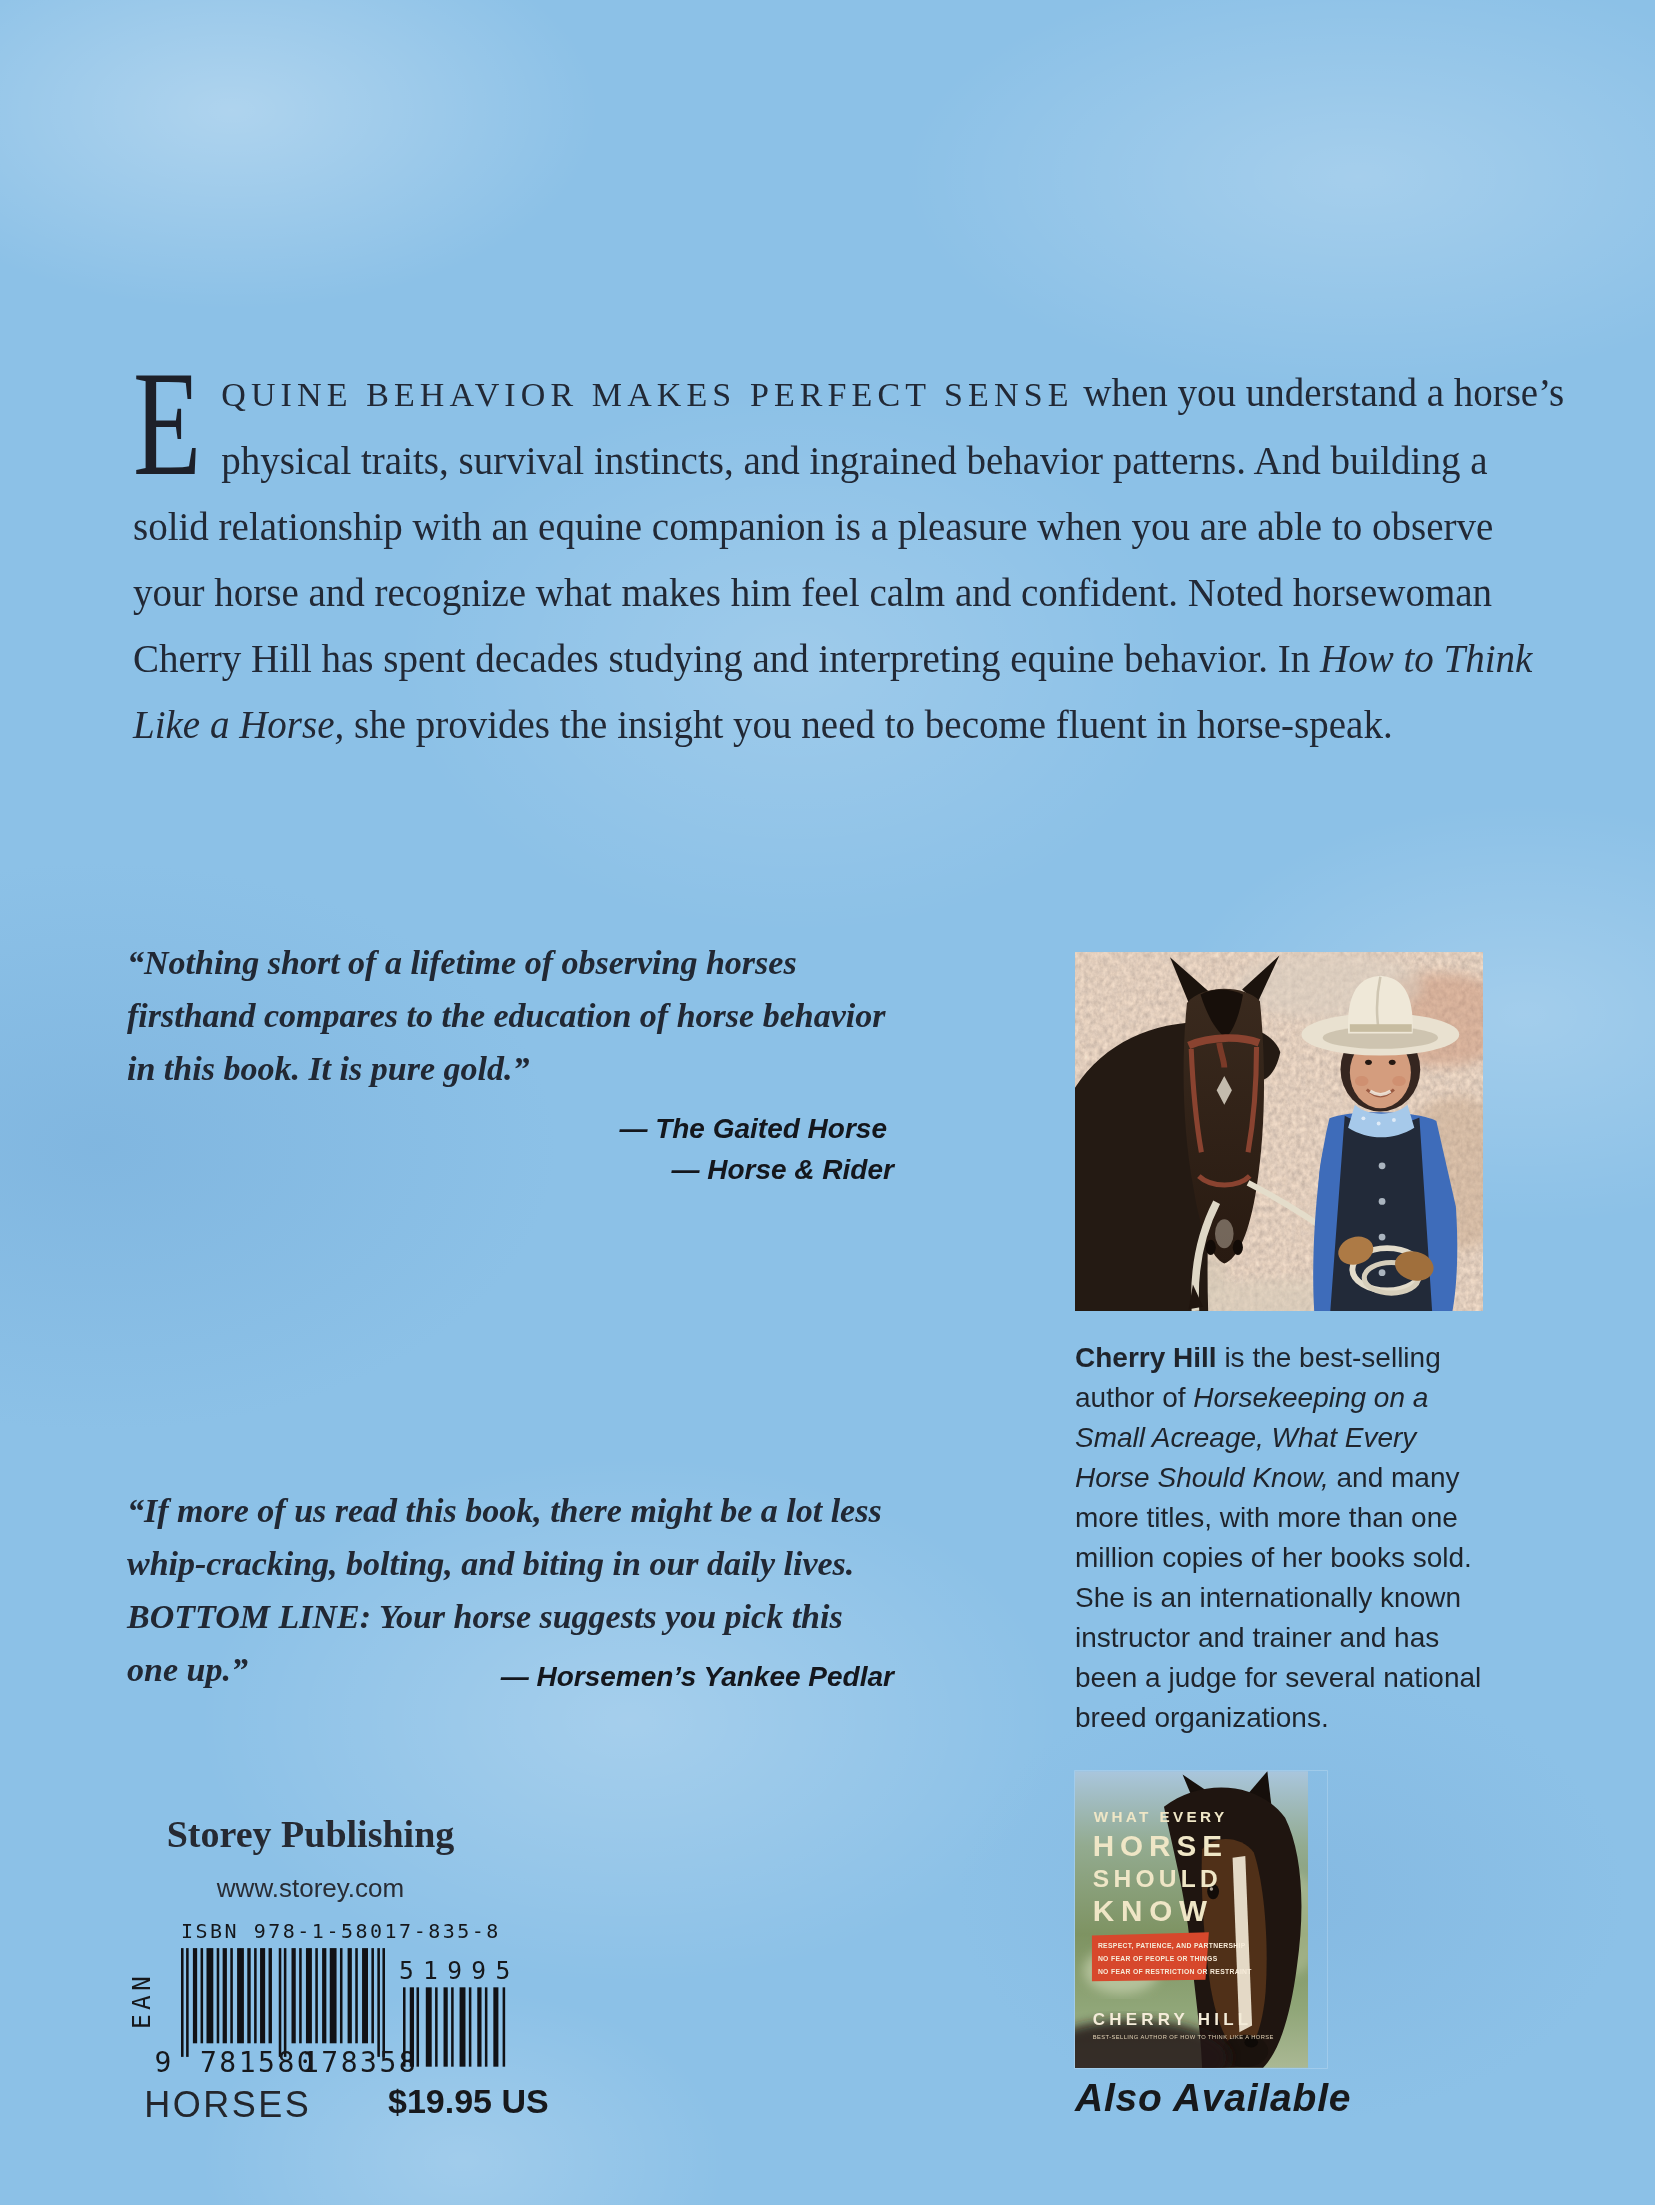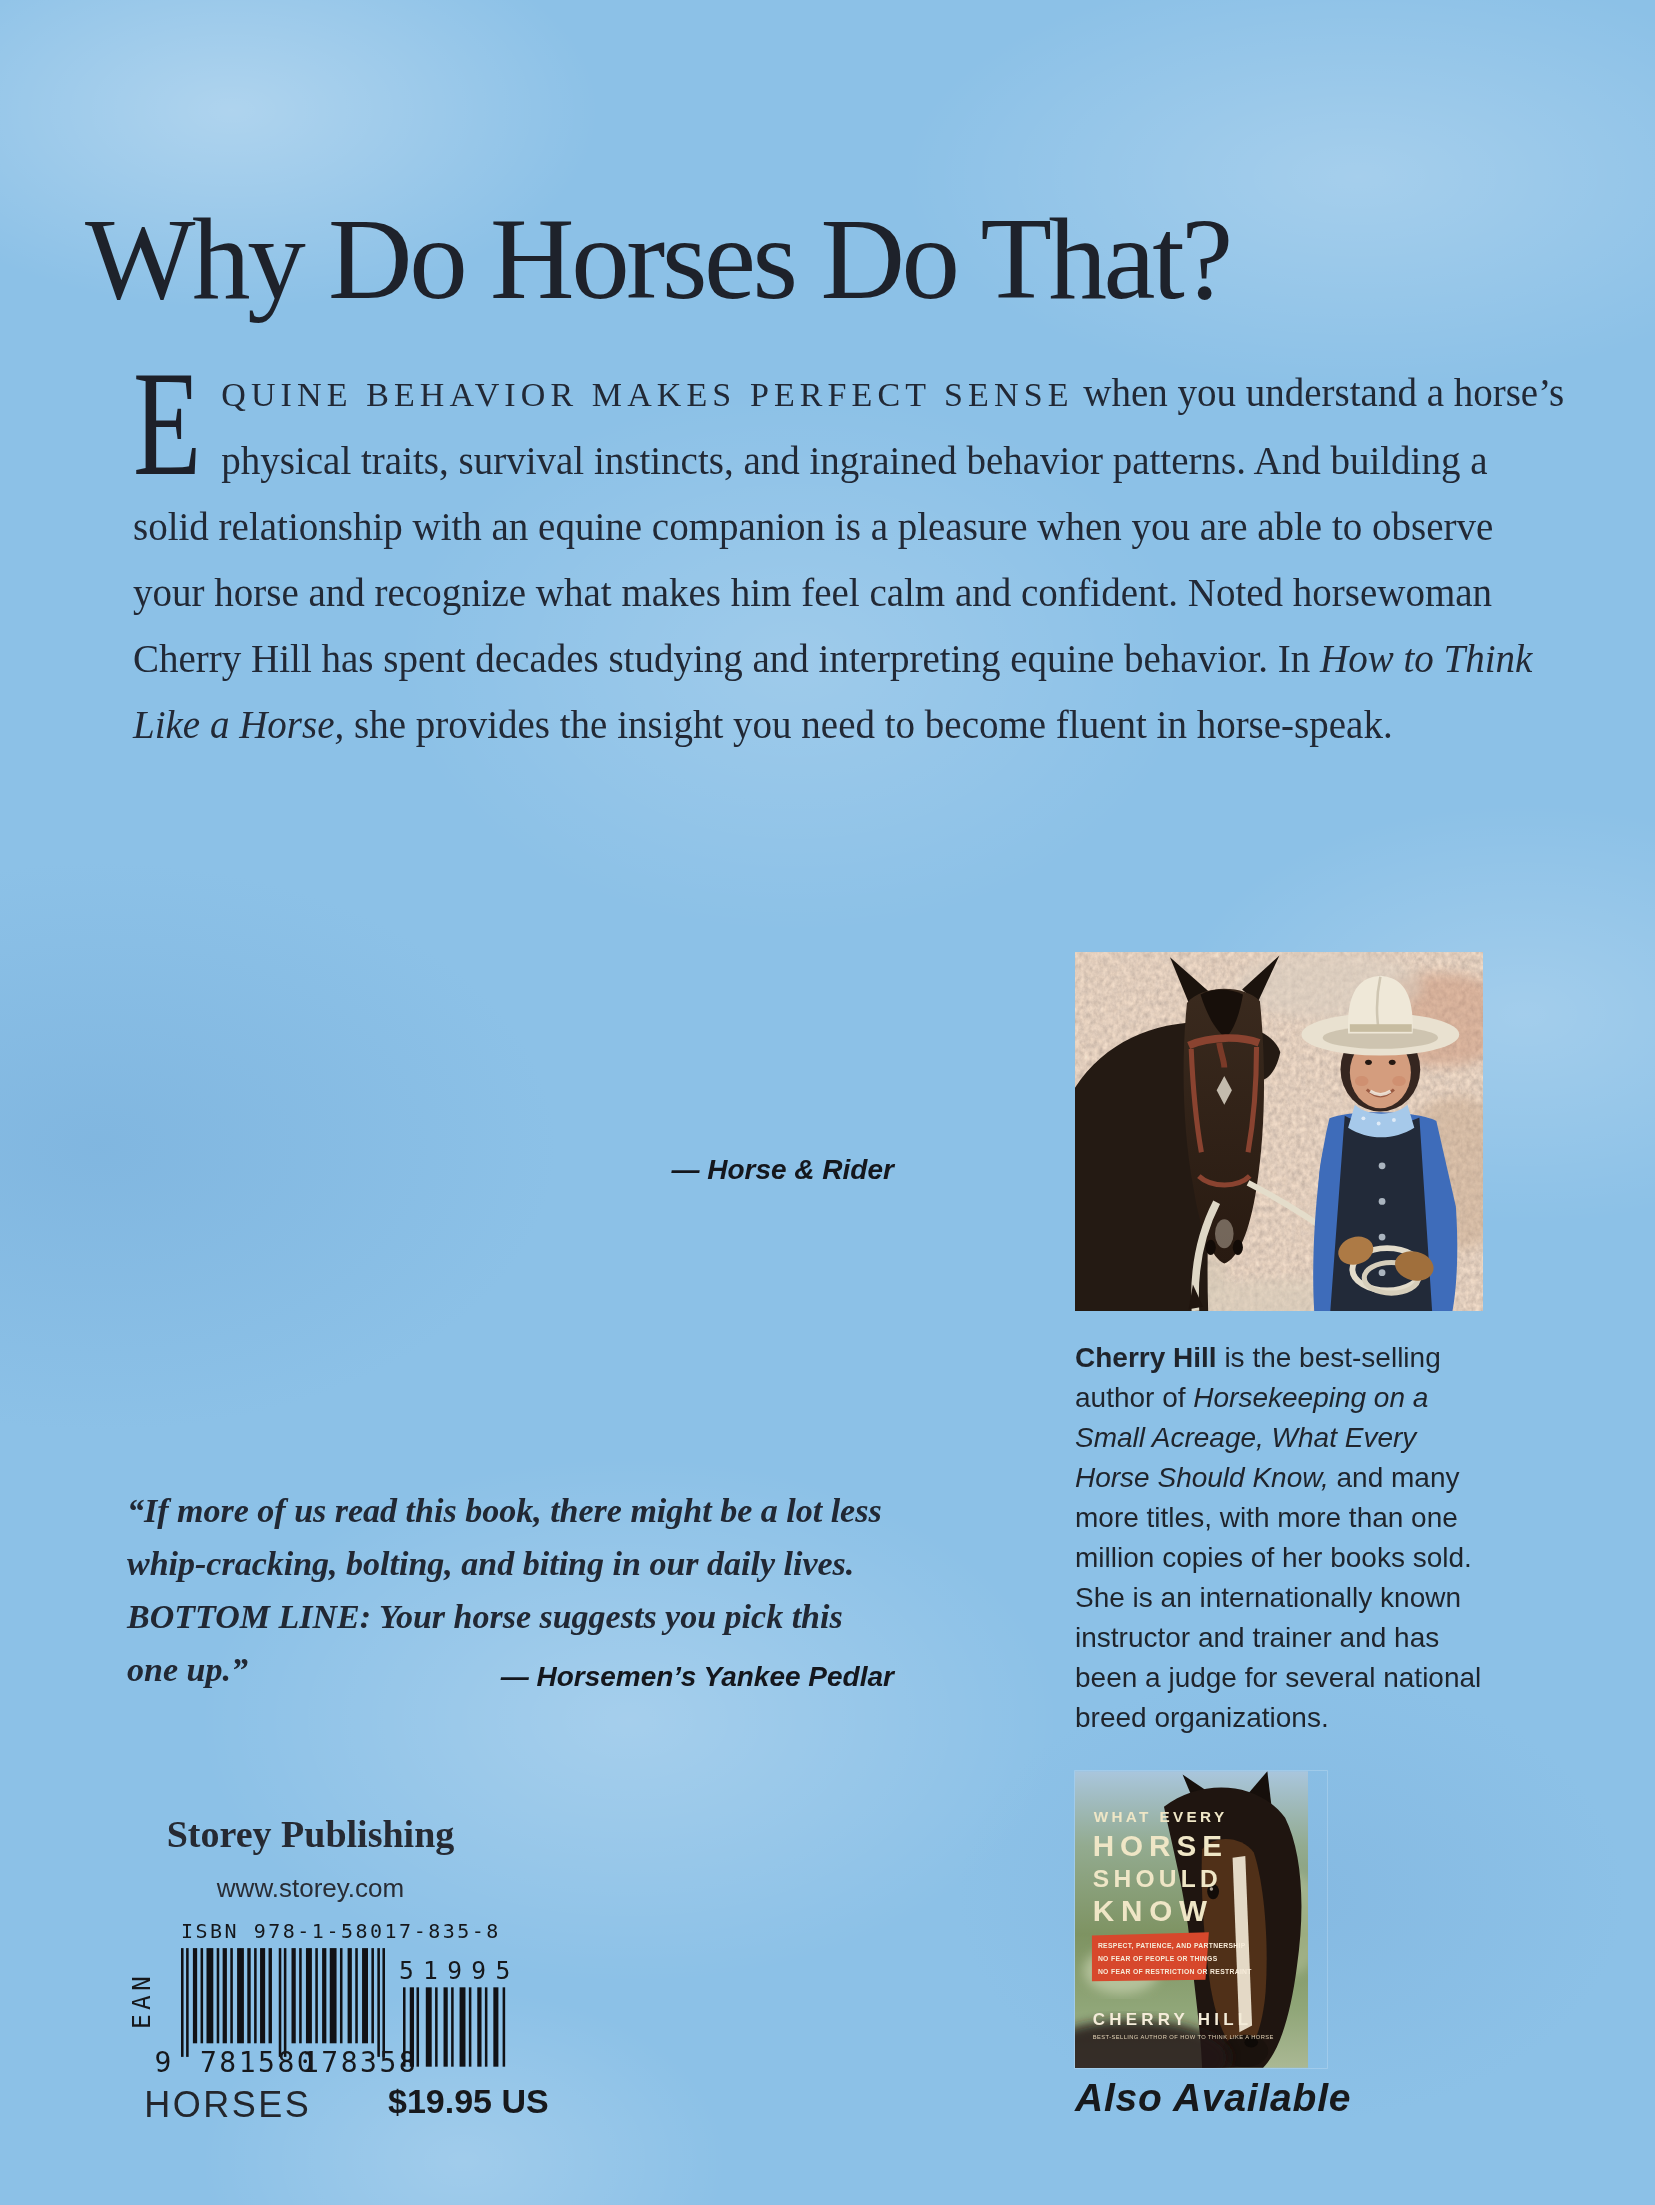--- a/index.html
+++ b/index.html
@@ -72,24 +72,27 @@
     font-family:"Liberation Sans",sans-serif;font-weight:bold;font-style:italic;
     font-size:39px;letter-spacing:0.8px;color:#17191c;white-space:nowrap;
   }
   svg text{font-family:"Liberation Sans",sans-serif;}
 </style>
 </head>
 <body>
 
 <div id="page">
 
-  <h1 id="title" class="abs">Why Do Horses Do That?</h1>
 
   <div id="intro" class="abs"><span class="dropcap">E</span><span class="lead">QUINE BEHAVIOR MAKES PERFECT SENSE</span><span> when you understand a horse’s physical traits, survival instincts, and ingrained behavior patterns. And building a solid relationship with an equine companion is a pleasure when you are able to observe your horse and recognize what makes him feel calm and confident. Noted horsewoman Cherry Hill has spent decades studying and interpreting equine behavior. In </span><i>How to Think Like a Horse,</i><span> she provides the insight you need to become fluent in horse-speak.</span></div>
 
+  <div id="quote-1" class="abs quote">
+    <div>“Nothing short of a lifetime of observing horses firsthand compares to the education of horse behavior in this book. It is pure gold.”</div>
+    <div class="attr attr-line">— The Gaited Horse</div>
+  </div>
 
   <div id="quote-2" class="abs quote">
     <div class="attr attr-abs">— Horse &amp; Rider</div>
   </div>
 
   <div id="quote-3" class="abs quote">
     <div>“If more of us read this book, there might be a lot less whip-cracking, bolting, and biting in our daily lives. BOTTOM LINE: Your horse suggests you pick this one up.”</div>
     <div class="attr attr-abs">— Horsemen’s Yankee Pedlar</div>
   </div>
 

